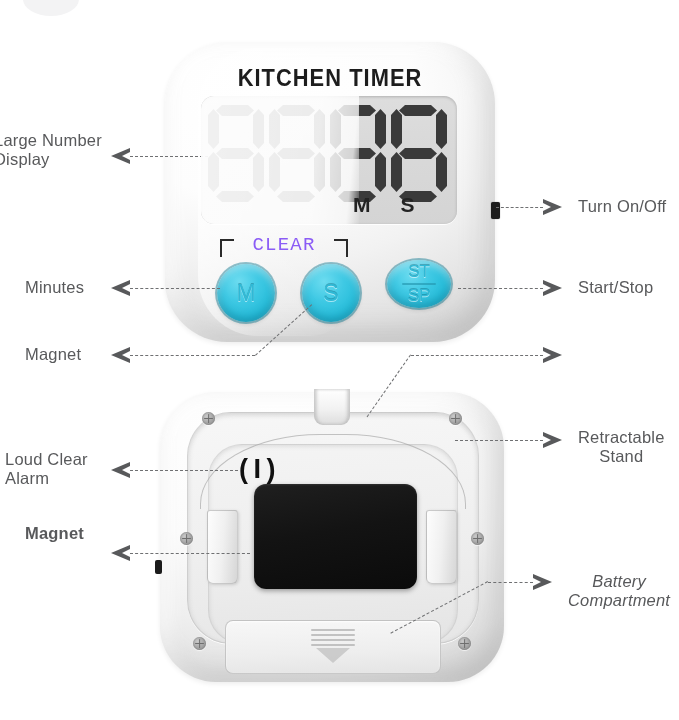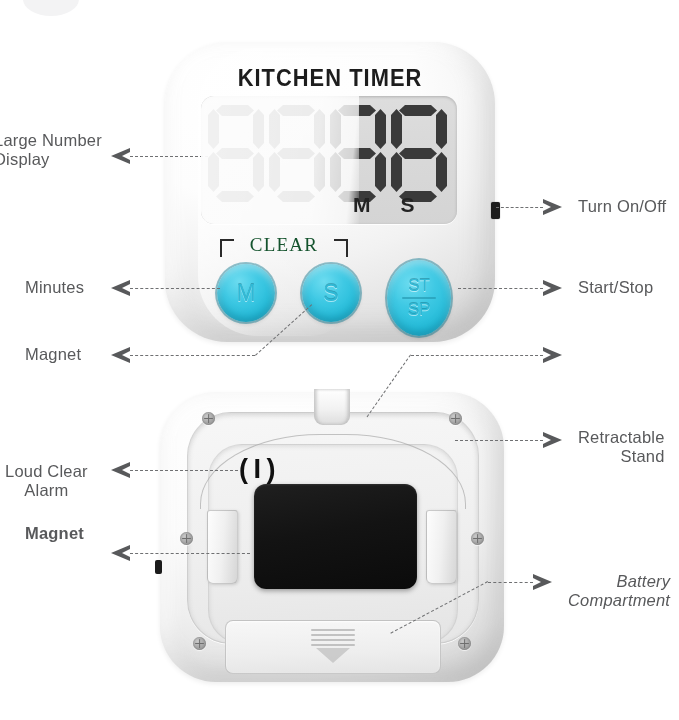--- a/index.html
+++ b/index.html
@@ -25,21 +25,21 @@
 
   
   .callout {
     position: absolute;
     color: #58595b;
     font-size: 16.5px;
     line-height: 19px;
     letter-spacing: 0.2px;
     white-space: pre-line;
   }
-  .callout.right { text-align: right; }
+  .callout.right { text-align: center; }
   .callout.left  { text-align: left; }
 
   
   .leader {
     position: absolute;
     height: 0;
     border-top: 1.4px dashed #6f7072;
   }
   .arrow {
     position: absolute;
@@ -199,22 +199,22 @@
     width: 128px;
     height: 30px;
   }
   #clear-label {
     position: absolute;
     left: 50%;
     top: 0;
     transform: translateX(-50%);
     font-size: 19px;
     letter-spacing: 1.2px;
-    color: #14532d;
-    font-family: Liberation Serif, serif;
+    color: #8b5cf6;
+    font-family: Liberation Mono, monospace;
   }
   .brk {
     position: absolute;
     top: 5px;
     width: 12px;
     height: 16px;
     border-top: 2.4px solid #2a2a2a;
   }
   .brk.l { left: 0;  border-left: 2.4px solid #2a2a2a; }
   .brk.r { right: 0; border-right: 2.4px solid #2a2a2a; }
@@ -236,21 +236,21 @@
     justify-content: center;
     color: #2fb9d6;
     font-size: 23px;
     font-family: "Liberation Sans", sans-serif;
     text-shadow: 0 1px 0 rgba(255,255,255,0.55), 0 -1px 0 rgba(0,80,100,0.35);
   }
   #btn-minutes { left: 52px;  top: 222px; }
   #btn-seconds { left: 137px; top: 222px; }
   #btn-startstop {
     left: 222px; top: 218px;
-    width: 64px; height: 76px;
+    width: 64px; height: 48px;
     flex-direction: column;
     gap: 0px;
     font-size: 17px;
     line-height: 18px;
   }
   #btn-startstop .sep {
     width: 34px;
     height: 2px;
     background: rgba(35,150,175,0.65);
     margin: 2px 0;
@@ -565,21 +565,21 @@
 
   <div class="callout left" style="left:25px; top:278px;">Minutes</div>
   <div class="leader" style="left:130px; top:288px; width:90px;"></div>
   <div class="arrow l" style="left:111px; top:280px;"></div>
 
   <div class="callout left" style="left:25px; top:345px;">Magnet</div>
   <div class="leader" style="left:130px; top:355px; width:125px;"></div>
   <div class="arrow l" style="left:111px; top:347px;"></div>
   <div class="leader diag" style="left:255px; top:355px; width:76px; transform: rotate(-42deg);"></div>
 
-  <div class="callout left" style="left:5px; top:462px;text-align:center;">Loud Clear
+  <div class="callout left" style="left:5px; top:450px;">Loud Clear
 Alarm</div>
   <div class="leader" style="left:130px; top:470px; width:108px;"></div>
   <div class="arrow l" style="left:111px; top:462px;"></div>
 
   <div class="callout left" style="left:25px; top:524px;font-weight:bold;">Magnet</div>
   <div class="leader" style="left:130px; top:553px; width:120px;"></div>
   <div class="arrow l" style="left:111px; top:545px;"></div>
 
   <div class="callout right" style="left:578px; top:197px;">Turn On/Off</div>
   <div class="leader" style="left:496px; top:207px; width:47px;"></div>

